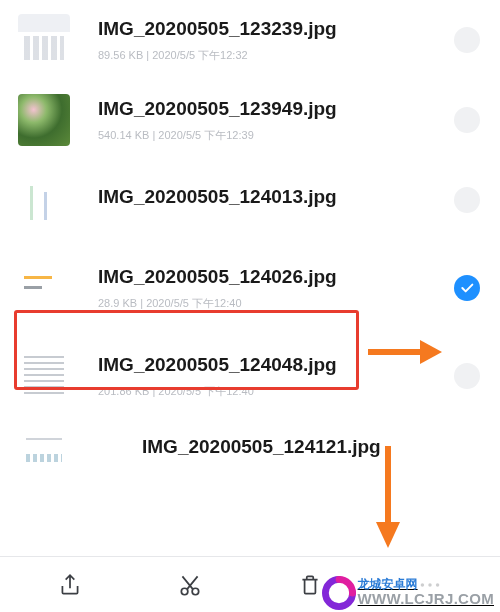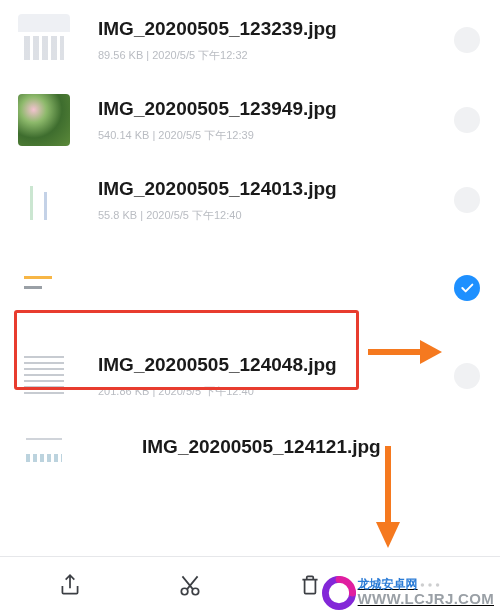--- a/index.html
+++ b/index.html
@@ -10,21 +10,20 @@
     font-family: -apple-system, "Helvetica Neue", Arial, sans-serif;
     position: relative;
     overflow: hidden;
   }
   .file-list { width: 100%; }
   .file-row {
     display: flex;
     align-items: center;
     padding: 14px 20px 14px 18px;
     position: relative;
-    justify-content: space-between;
   }
   .thumb {
     width: 52px;
     height: 52px;
     margin-right: 28px;
     border-radius: 4px;
     background: #f4f4f4;
     flex-shrink: 0;
     position: relative;
     overflow: hidden;
@@ -152,29 +151,32 @@
         <span>540.14 KB</span><span>  |  </span><span>2020/5/5 下午12:39</span>
       </div>
     </div>
     <div class="select-indicator unselected"></div>
   </div>
 
   <div class="file-row">
     <div class="thumb thumb-img-3"></div>
     <div class="file-info">
       <div class="file-name">IMG_20200505_124013.jpg</div>
-      <div class="file-meta">
-        <span>55.8 KB</span><span>  |  </span><span>2020/5/5 下午12:40</span>
-      </div>
     </div>
     <div class="select-indicator unselected"></div>
   </div>
 
   <div class="file-row" style="padding-top:22px;padding-bottom:22px;">
     <div class="thumb thumb-img-4"></div>
+    <div class="file-info">
+      <div class="file-name">IMG_20200505_124026.jpg</div>
+      <div class="file-meta">
+        <span>28.9 KB</span><span>  |  </span><span>2020/5/5 下午12:40</span>
+      </div>
+    </div>
     <div class="select-indicator selected">
       <svg viewBox="0 0 24 24">
           <path d="M5 12l5 5L20 7" stroke="#fff" stroke-width="3" fill="none" stroke-linecap="round" stroke-linejoin="round"></path>
         </svg>
     </div>
   </div>
 
   <div class="file-row">
     <div class="thumb thumb-img-5"></div>
     <div class="file-info">

